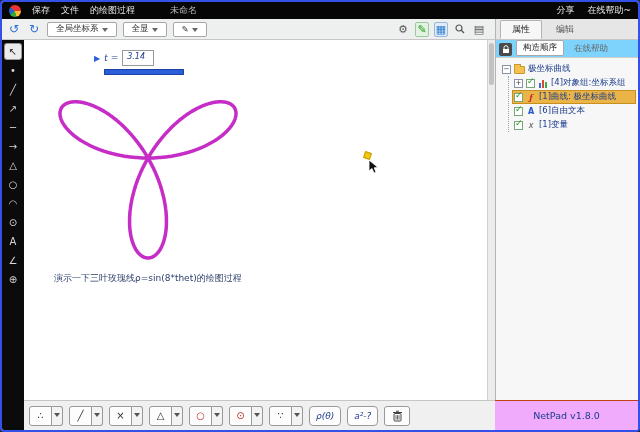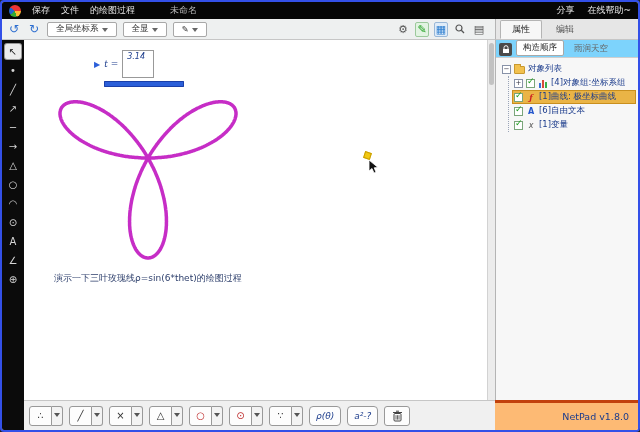--- a/index.html
+++ b/index.html
@@ -39,21 +39,21 @@
   .right-col { flex:1; display:flex; flex-direction:column; min-width:0; }
   .main-row { height:360px; display:flex; min-height:0; }
 
   .canvas { flex:1; position:relative; background:#fff; overflow:hidden; }
   .rose-svg { position:absolute; left:0; top:0; }
 
   .slider { position:absolute; left:70px; top:10px; }
   .slider-head { display:flex; align-items:center; gap:4px; font-size:9px; color:#1c3c8c; }
   .play { color:#2b5fd9; font-size:8px; }
   .t-label { font-style:italic; font-family:"DejaVu Serif", serif; }
-  .value-box { border:1px solid #999; background:#fff; font-size:8px; font-style:italic; padding:1px 4px; min-width:32px; height:28px; color:#1c3c8c; line-height:9px; }
+  .value-box { border:1px solid #999; background:#fff; font-size:8px; font-style:italic; padding:1px 4px; min-width:32px; height:16px; color:#1c3c8c; line-height:9px; }
   .slider-bar { margin-top:3px; margin-left:10px; height:6px; width:80px; background:#2b5fd9; box-shadow:inset 0 0 0 1px #1a3fa9; border-radius:1px; }
 
   .caption { position:absolute; left:30px; top:232px; font-size:9px; color:#2c3e6b; white-space:nowrap; }
 
   .cursor-wrap { position:absolute; left:338px; top:112px; width:22px; height:24px; }
   .pencil-mark { position:absolute; left:2px; top:0; width:7px; height:7px; background:#f2c811; border:1px solid #c79d05; transform:rotate(18deg); }
   .cursor-svg { position:absolute; left:6px; top:7px; }
 
   .vscroll { width:8px; background:#ececec; border-left:1px solid #d2d2d2; position:relative; flex:0 0 auto; }
   .vthumb { position:absolute; top:3px; left:1px; width:5px; height:42px; background:#c2c2c2; border-radius:3px; }
@@ -88,21 +88,21 @@
   
   .bottom { height:30px; display:flex; flex:0 0 auto; }
   .bottom-left { flex:1; display:flex; align-items:center; gap:6px; padding:0 5px; background:#f0f0f0; border-top:1px solid #c6c6c6; }
   .bottom-tools { display:flex; gap:6px; }
   .btn-group { display:flex; }
   .tool-btn { width:23px; height:20px; background:#fdfdfd; border:1px solid #999; border-radius:3px 0 0 3px; font-size:10px; color:#333; display:flex; align-items:center; justify-content:center; }
   .dd-btn { width:11px; height:20px; background:#f3f3f3; border:1px solid #999; border-left:none; border-radius:0 3px 3px 0; display:flex; align-items:center; justify-content:center; }
   .dd-btn .caret { margin-top:2px; border-top-color:#555; }
   .pill-btn { height:20px; border:1px solid #999; border-radius:4px; background:#fdfdfd; font-size:9px; color:#1c3c8c; padding:0 6px; font-style:italic; }
   .trash-btn { width:26px; height:20px; border:1px solid #999; border-radius:3px; background:#fdfdfd; display:flex; align-items:center; justify-content:center; }
-  .bottom-right { width:143px; background:#fdba74; border-top:3px solid #c2410c; display:flex; align-items:center; justify-content:flex-end; padding:0 9px; font-size:9.5px; color:#1c3c8c; }
+  .bottom-right { width:143px; background:#f0abfc; border-top:1px solid #c2410c; display:flex; align-items:center; justify-content:center; padding:0 9px; font-size:9.5px; color:#1c3c8c; }
 </style>
 </head>
 <body>
 
 <div class="window">
 
   <div class="menubar">
     <span class="logo"></span>
     <span class="menu-item">保存</span>
     <span class="menu-item">文件</span>
@@ -177,21 +177,21 @@
 
           <div class="slider">
             <div class="slider-head">
               <span class="play">▶</span>
               <span class="t-label">t =</span>
               <span class="value-box">3.14</span>
             </div>
             <div class="slider-bar"></div>
           </div>
 
-          <div class="caption">演示一下三叶玫瑰线ρ=sin(6*thet)的绘图过程</div>
+          <div class="caption">演示一下三叶玫瑰线ρ=sin(8*thet)的绘图过程</div>
 
           <div class="cursor-wrap">
             <span class="pencil-mark"></span>
             <svg class="cursor-svg" width="12" height="16" viewBox="0 0 12 16">
               <path d="M1 1 L1 12 L4 9.5 L6 14 L8 13.2 L6.2 8.8 L10 8.5 Z" fill="#111" stroke="#fff" stroke-width="0.8"></path>
             </svg>
           </div>
         </div>
 
         <div class="vscroll">
@@ -200,27 +200,27 @@
 
         <div class="right-panel">
           <div class="subtab-row">
             <span class="lock-btn">
               <svg width="8" height="9" viewBox="0 0 8 9">
                   <path d="M2 4 V2.6 A2 1.9 0 0 1 6 2.6 V4" fill="none" stroke="#fff" stroke-width="1"></path>
                   <rect x="1" y="4" width="6" height="4" fill="#fff"></rect>
                 </svg>
             </span>
             <span class="stab active">构造顺序</span>
-            <span class="stab">雨润天空</span>
+            <span class="stab">在线帮助</span>
           </div>
           <div class="tree">
             <div class="tree-row">
               <span class="expander">−</span>
               <span class="folder"></span>
-              <span class="tree-label">对象列表</span>
+              <span class="tree-label">极坐标曲线</span>
             </div>
             <div class="tree-children">
                 <div class="tree-row">
                   <span class="expander">+</span>
                   <span class="checkbox">
                     <span class="chk">✓</span>
                   </span>
                   <span class="mi mi-chart">
                     <i></i>
                     <i></i>

